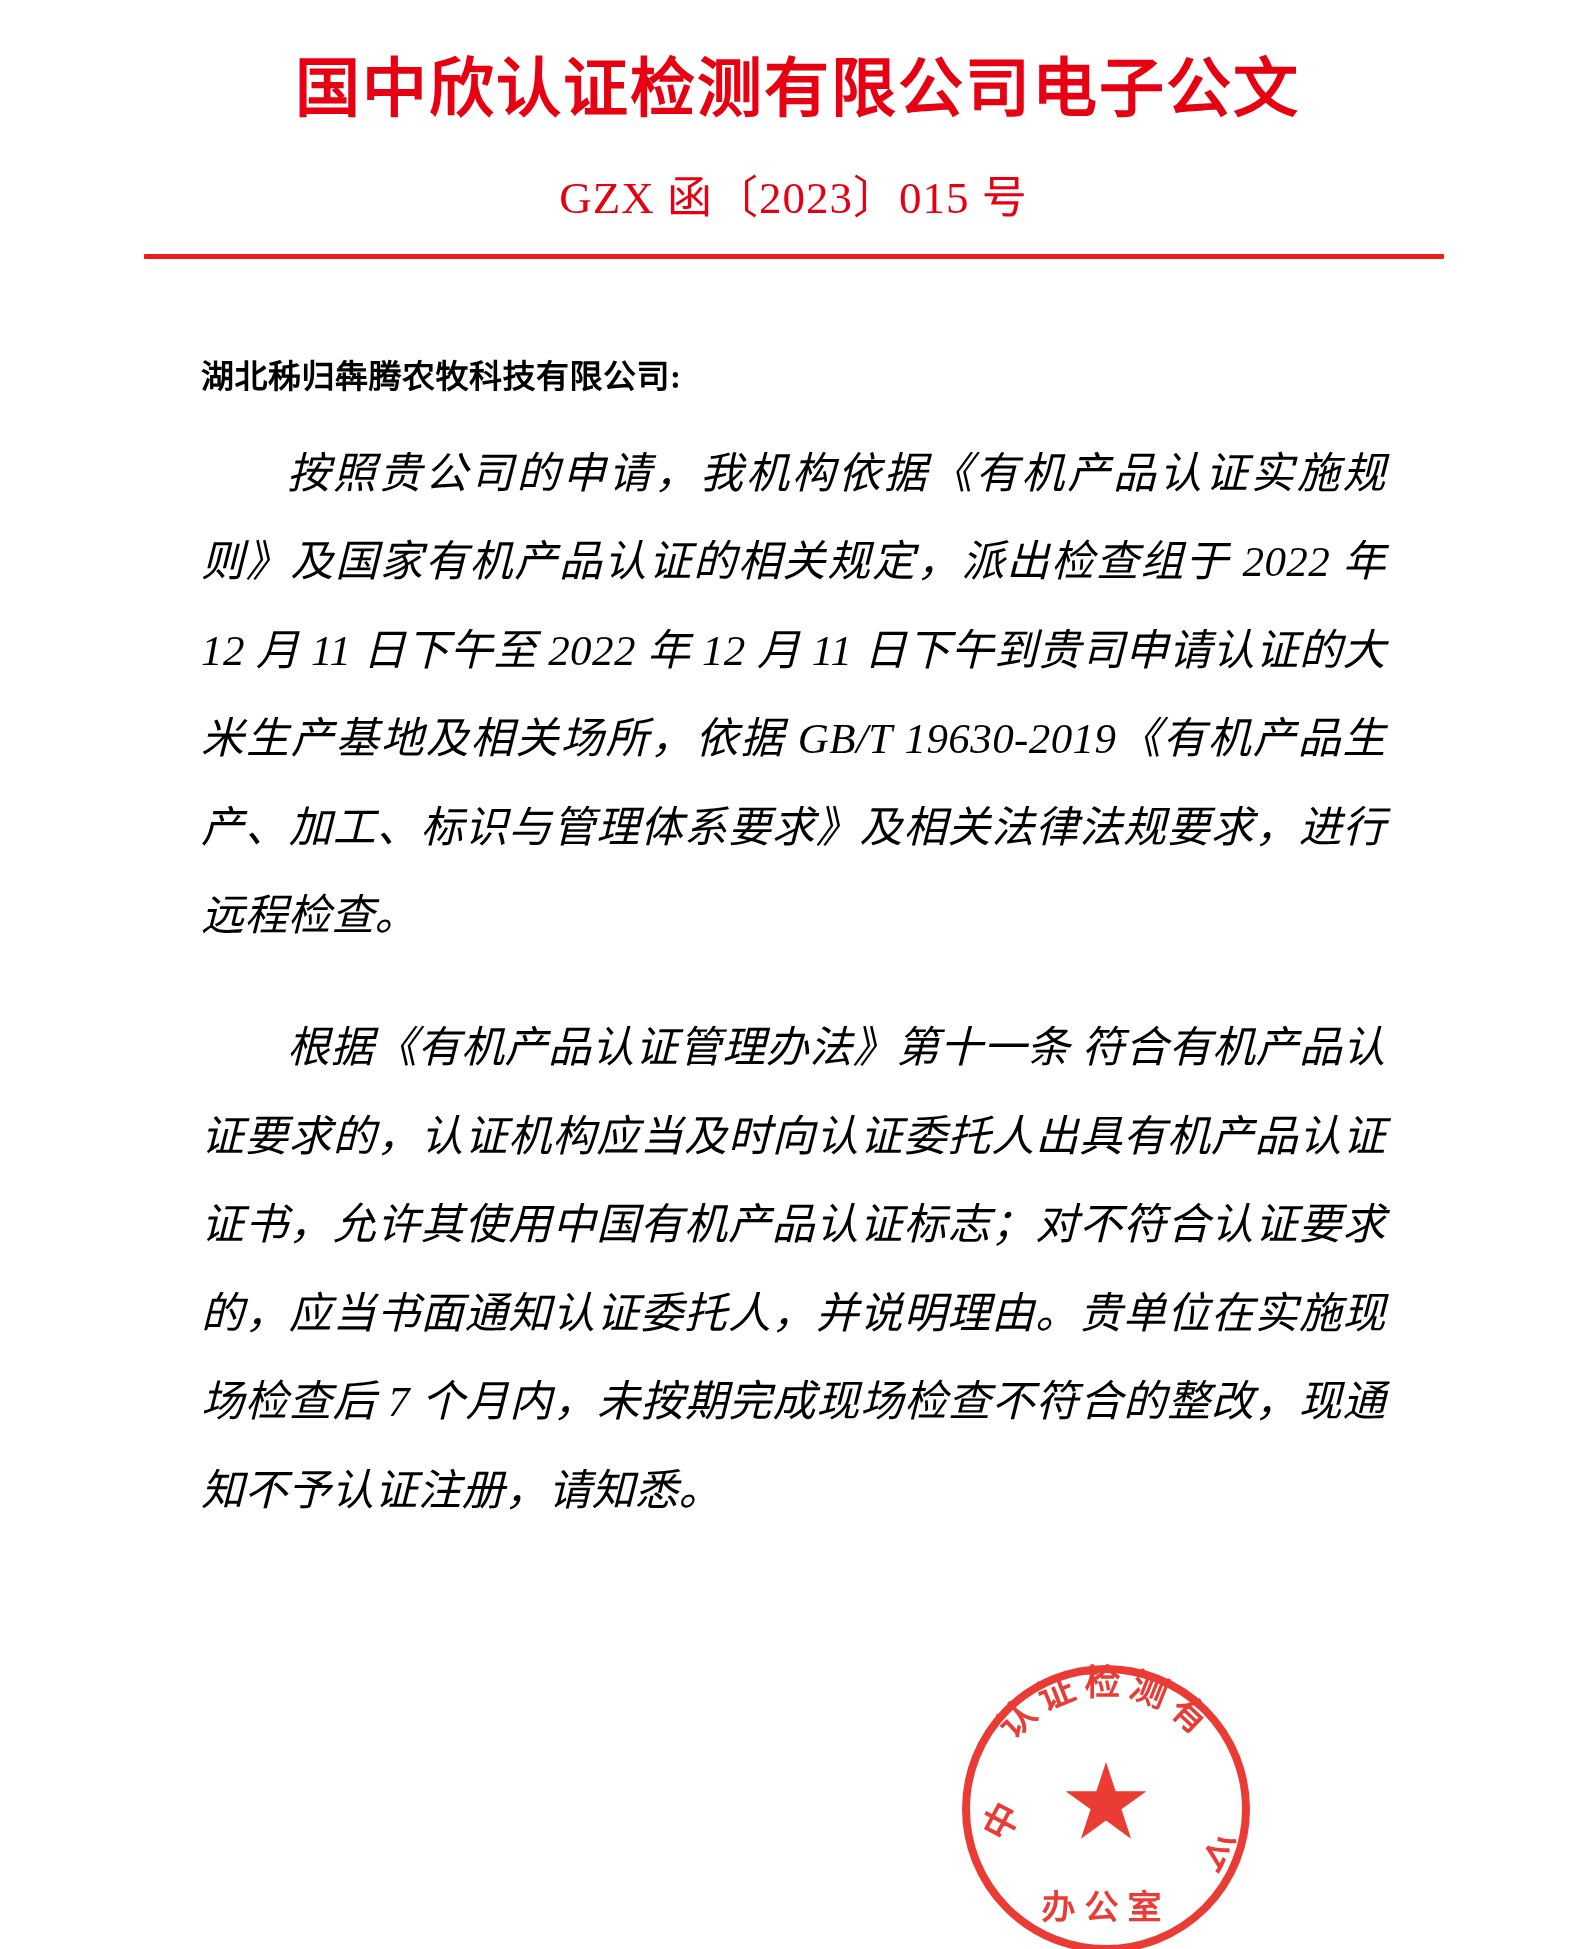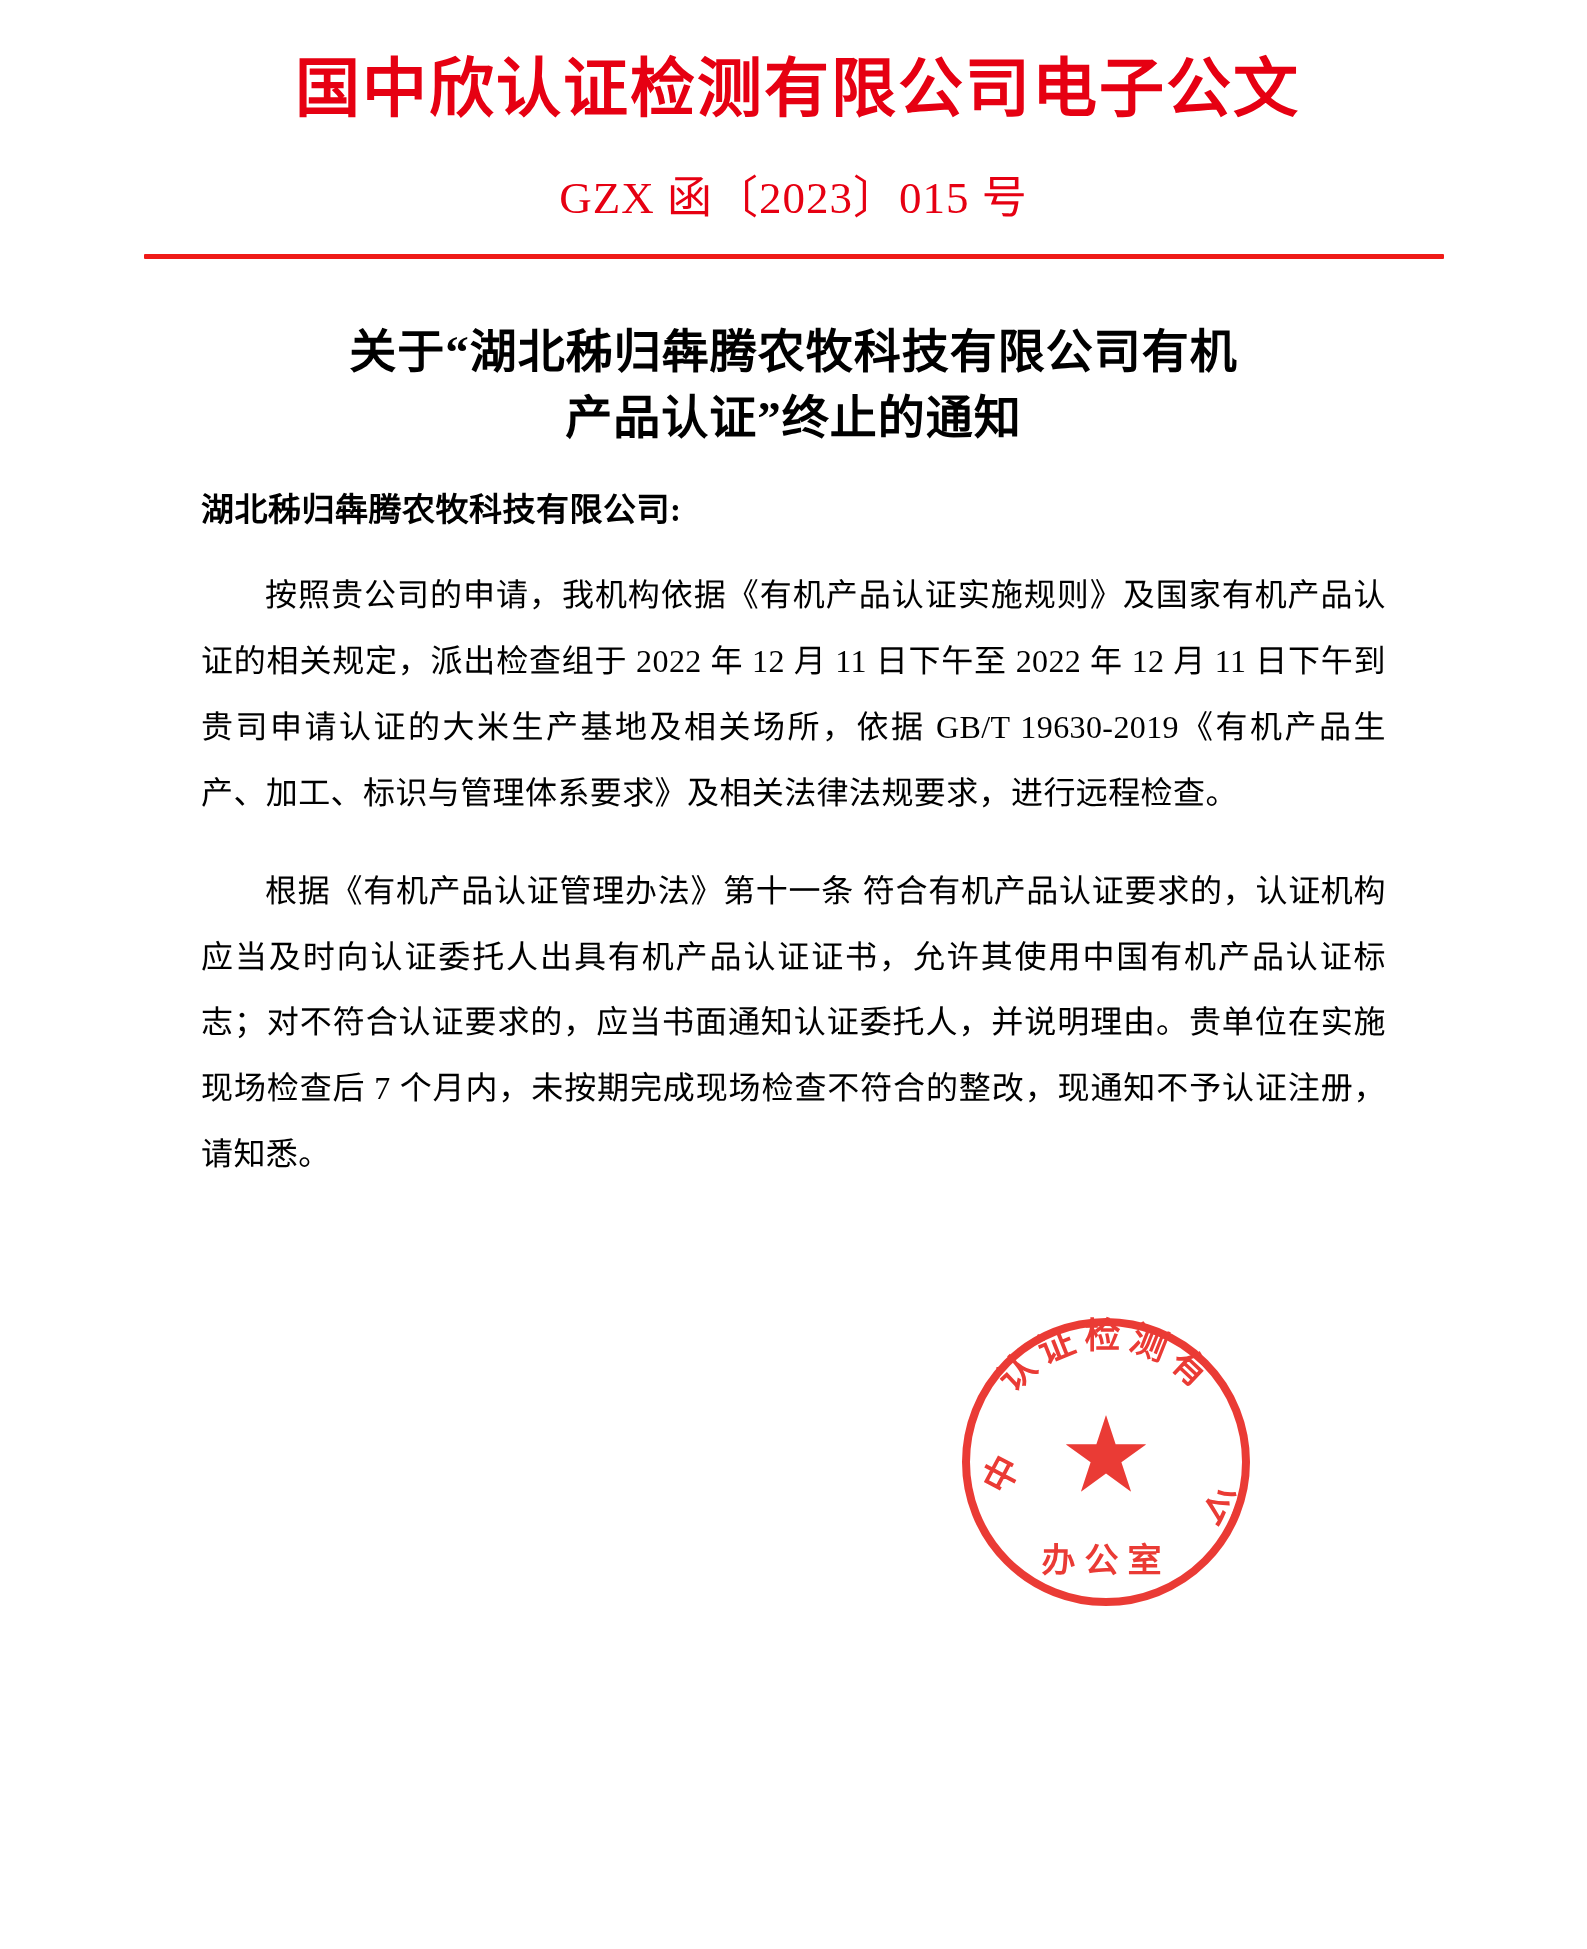--- a/index.html
+++ b/index.html
@@ -78,26 +78,27 @@
   .recipient {
     margin-top: 32px;
     font-size: 33px;
     font-weight: 700;
     letter-spacing: 0.5px;
     line-height: 1.6;
   }
 
   .para {
     margin-top: 24px;
-    font-size: 32px;
+    font-size: 43px;
     line-height: 2.06;
     text-align: justify;
     text-justify: inter-ideograph;
     letter-spacing: 0.4px;
     text-indent: 2em;
+    font-style: italic;
   }
   .para:first-of-type { margin-top: 26px; }
 
   
   .sign-block {
     position: relative;
     margin-top: 118px;
     height: 330px;
   }
   .sign-lines {
@@ -150,24 +151,20 @@
 <div class="page">
 
   <div class="masthead">
     <div class="masthead-title">国中欣认证检测有限公司电子公文</div>
     <div class="doc-number">GZX 函〔2023〕015 号</div>
     <div class="red-rule"></div>
   </div>
 
   <div class="doc-body">
 
-    <div class="doc-title">
-      <span class="tline">关于“湖北秭归犇腾农牧科技有限公司有机</span>
-      <span class="tline">产品认证”终止的通知</span>
-    </div>
 
     <div class="recipient">湖北秭归犇腾农牧科技有限公司:</div>
 
     <p class="para">按照贵公司的申请，我机构依据《有机产品认证实施规则》及国家有机产品认证的相关规定，派出检查组于 2022 年 12 月 11 日下午至 2022 年 12 月 11 日下午到贵司申请认证的大米生产基地及相关场所，依据 GB/T 19630-2019《有机产品生产、加工、标识与管理体系要求》及相关法律法规要求，进行远程检查。</p>
 
     <p class="para">根据《有机产品认证管理办法》第十一条 符合有机产品认证要求的，认证机构应当及时向认证委托人出具有机产品认证证书，允许其使用中国有机产品认证标志；对不符合认证要求的，应当书面通知认证委托人，并说明理由。贵单位在实施现场检查后 7 个月内，未按期完成现场检查不符合的整改，现通知不予认证注册，请知悉。</p>
 
     <div class="sign-block">
 
       <div class="seal">

